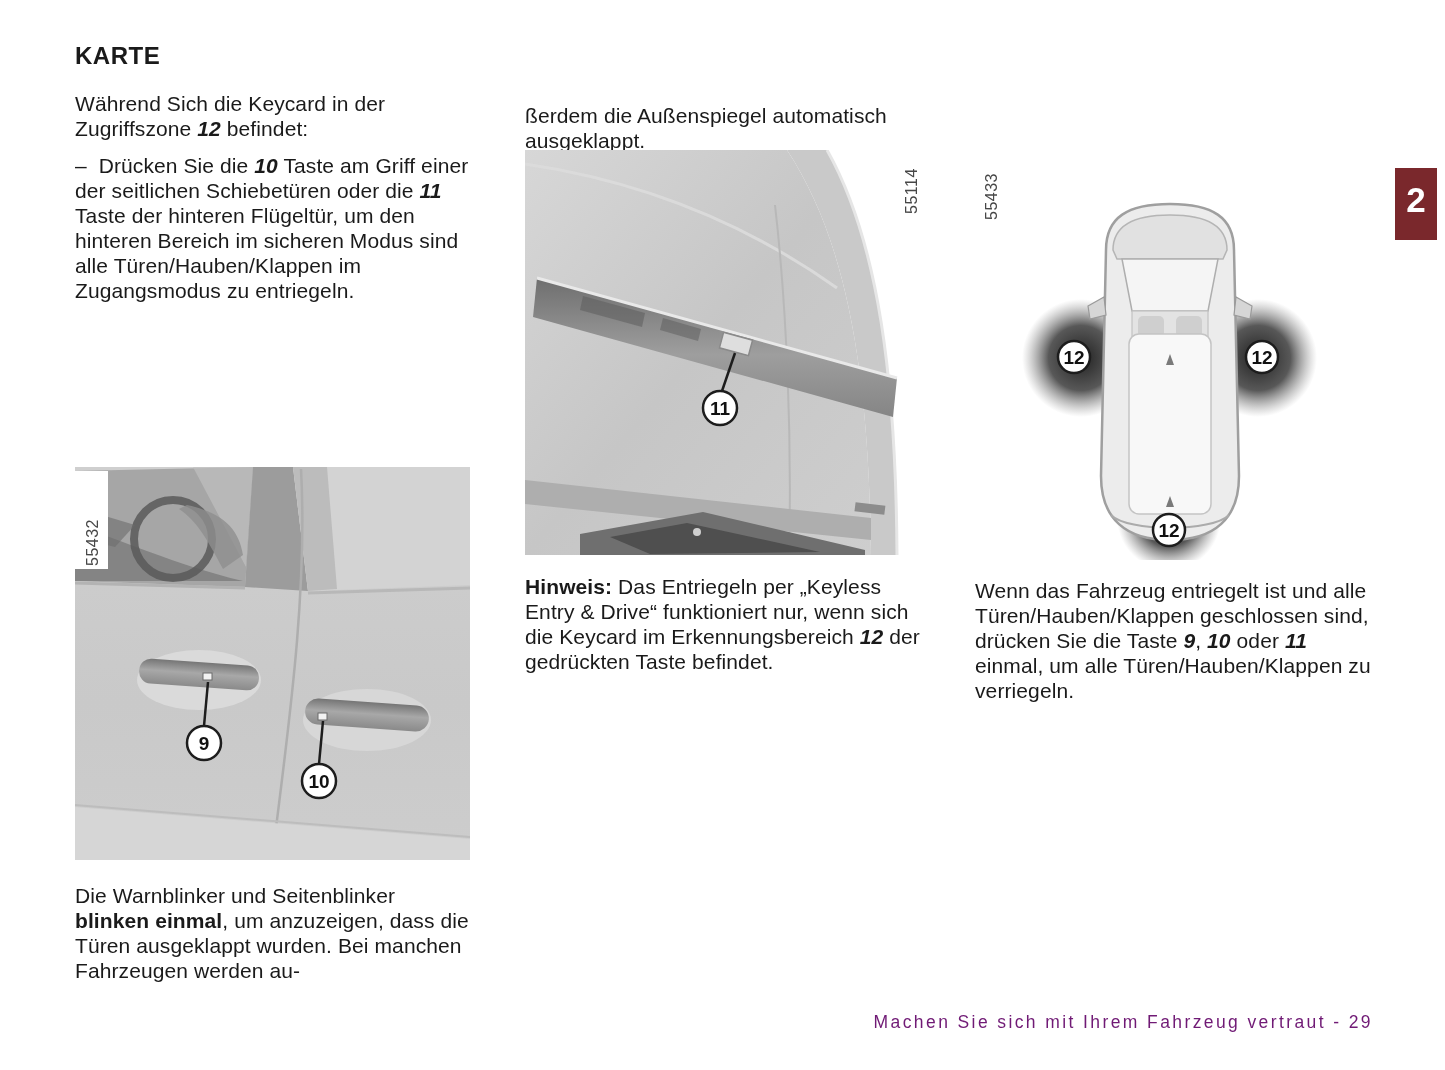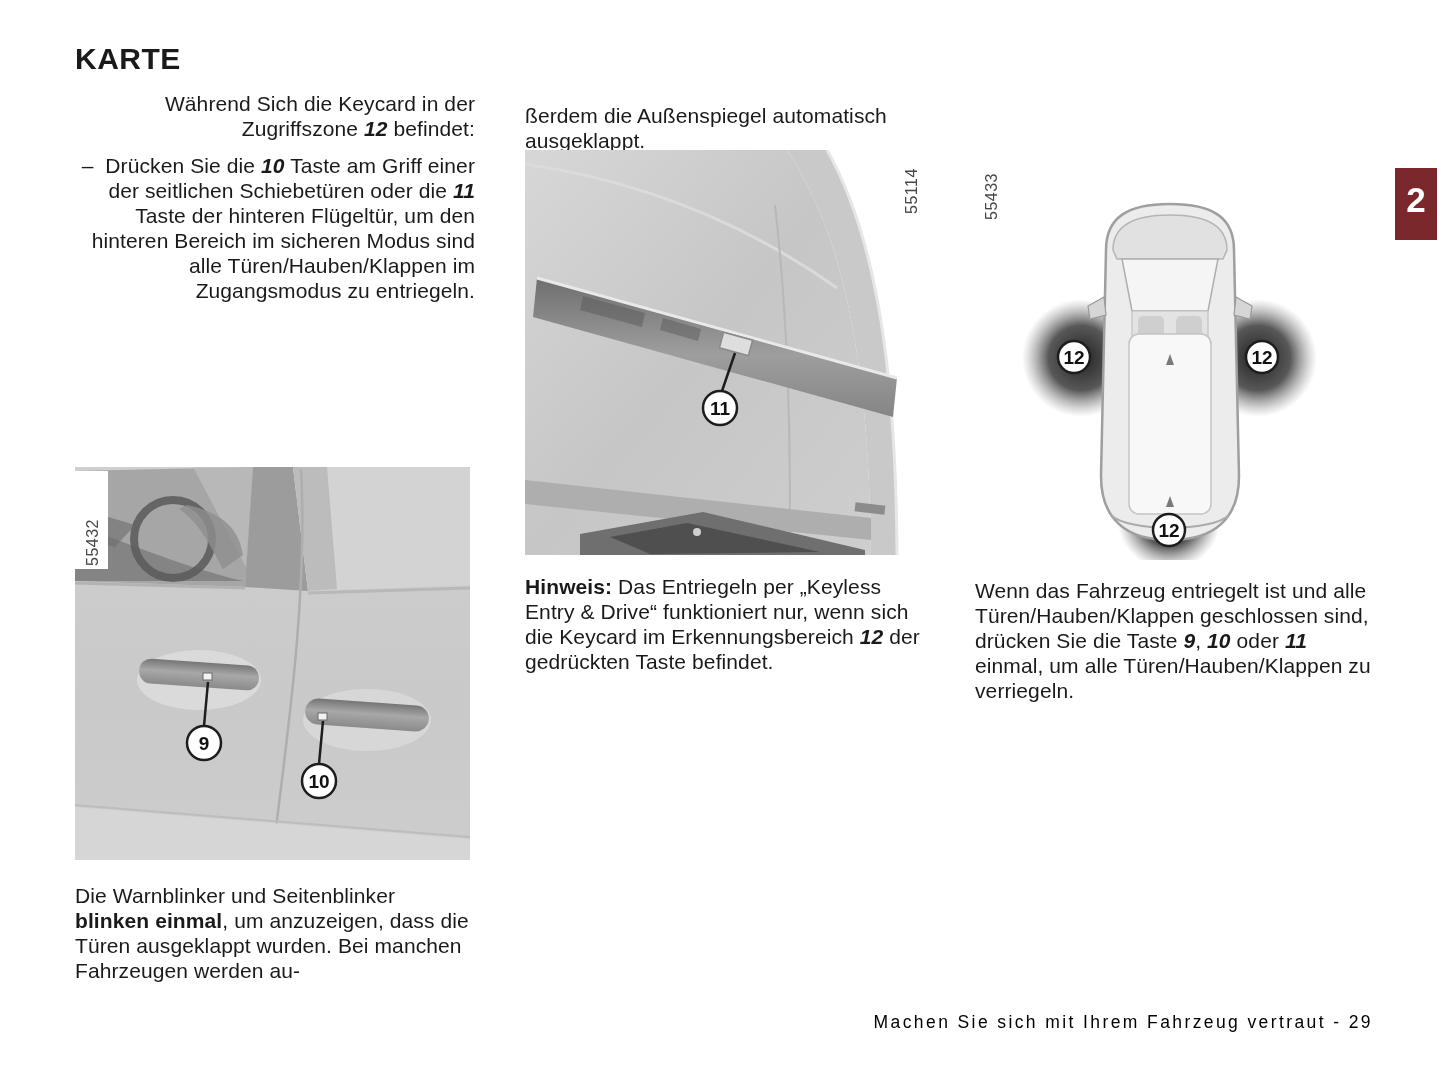--- a/index.html
+++ b/index.html
@@ -1,40 +1,40 @@
 <!DOCTYPE html>
 <html lang="de"><head>
 <meta charset="utf-8">
 <style>
   html,body{margin:0;padding:0;background:#ffffff;}
   .page{position:relative;width:1445px;height:1070px;background:#fff;overflow:hidden;
         font-family:"Liberation Sans","DejaVu Sans",sans-serif;color:#1a1a1a;}
   .abs{position:absolute;}
-  .pagetitle{font-size:30px;font-weight:700;letter-spacing:0.5px;}
+  .pagetitle{font-size:24px;font-weight:700;letter-spacing:0.5px;}
   .body-text{font-size:21px;line-height:25px;letter-spacing:0.1px;hyphens:auto;-webkit-hyphens:auto;}
   .body-text p{margin:12px 0 9px 0;}
   .body-text p.tight{margin:0 0 4px 0;}
   .seg-b{font-weight:700;}
   .seg-bi{font-weight:700;font-style:italic;}
   .col-heading{font-size:22px;line-height:26px;font-weight:700;}
   .figid{font-size:16px;fill:#474747;letter-spacing:0.5px;font-family:"Liberation Sans",sans-serif;}
   .callout-num{font-size:19px;font-weight:700;fill:#111;font-family:"Liberation Sans",sans-serif;}
   .chapter-tab{background:#7a282c;color:#fff;width:42px;height:72px;text-align:center;
                font-size:35px;font-weight:700;line-height:64px;}
-  .footer{font-size:17.5px;letter-spacing:2.4px;color:#000000;white-space:nowrap;}
+  .footer{font-size:17.5px;letter-spacing:2.4px;color:#701a75;white-space:nowrap;}
   svg{display:block;}
 </style>
 </head>
 <body>
 
 <div class="page">
 
   <div class="abs pagetitle" style="left:75px;top:42px;">KARTE</div>
 
-  <div class="abs body-text" style="left:75px;top:91px;width:400px;text-align:right;">
+  <div class="abs body-text" style="left:75px;top:91px;width:400px;">
     <p class="tight" style="margin-bottom:10px;"><span>Während Sich die Keycard in der Zugriffszone </span><span class="seg-bi">12</span><span> befindet:</span></p>
     <p><span>–&nbsp; Drücken Sie die </span><span class="seg-bi">10</span><span> Taste am Griff einer der seitlichen Schiebetüren oder die </span><span class="seg-bi">11</span><span> Taste der hinteren Flügeltür, um den hinteren Bereich im sicheren Modus sind alle Türen/Hauben/Klappen im Zugangsmodus zu entriegeln.</span></p>
   </div>
 
   <div class="abs" style="left:75px;top:467px;">
     <svg width="395" height="393" viewBox="0 0 395 393">
       <defs>
         <linearGradient id="f1body" x1="0" y1="0" x2="0" y2="1">
           <stop offset="0" stop-color="#cfcfcf"></stop>
             <stop offset="0.6" stop-color="#c9c9c9"></stop>

